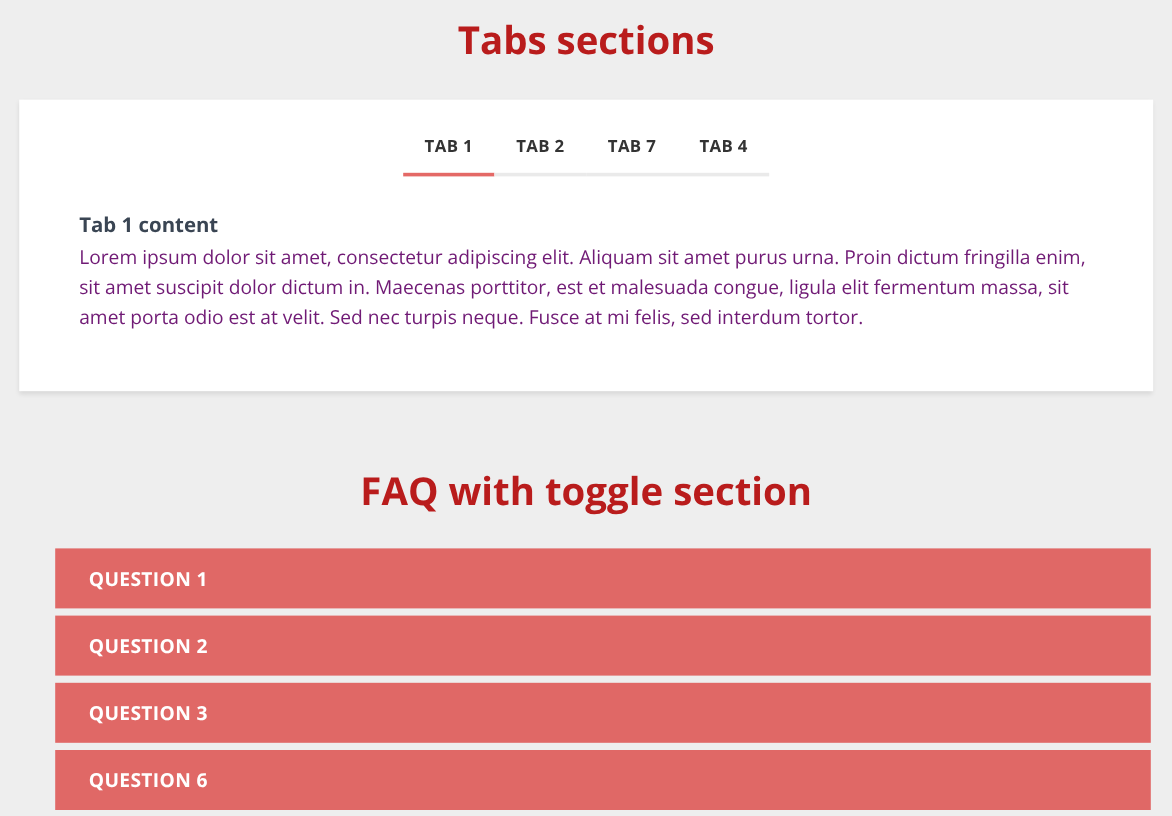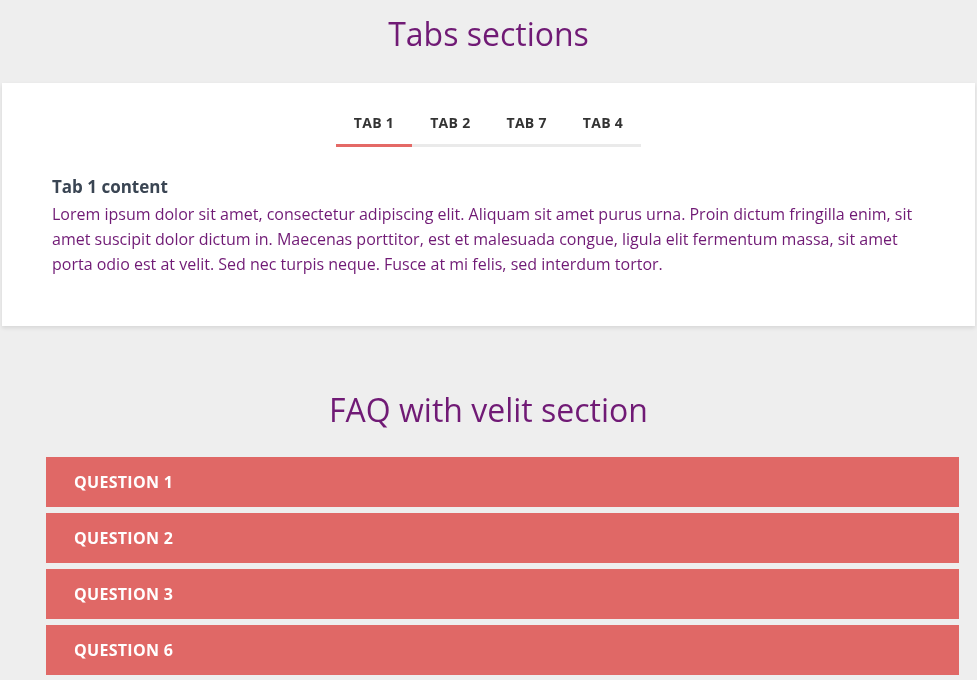--- a/index.html
+++ b/index.html
@@ -11,28 +11,28 @@
       font-family: -apple-system, BlinkMacSystemFont, "Segoe UI", "Open Sans", sans-serif;
       background: #eeeeee;
       width: 977px;
       height: 680px;
       overflow: hidden;
       color: #3a4553;
     }
     .section-title {
       text-align: center;
       font-size: 32px;
-      font-weight: 400;
-      color: #701a75;
+      font-weight: 700;
+      color: #b91c1c;
       margin-top: 12px;
       margin-bottom: 28px;
     }
     .card {
       background: #ffffff;
-      margin: 0 2px;
+      margin: 0 16px;
       box-shadow: 0 2px 4px rgba(0,0,0,0.1);
       padding: 30px 50px 50px 50px;
     }
     .tab-nav {
       display: flex;
       justify-content: center;
       gap: 0;
       margin-bottom: 28px;
     }
     .tab-item {
@@ -89,20 +89,20 @@
     <div class="tab-item">TAB 2</div>
     <div class="tab-item">TAB 7</div>
     <div class="tab-item">TAB 4</div>
   </div>
   <div>
     <div class="tab-content-title">Tab 1 content</div>
     <div class="tab-content-body">Lorem ipsum dolor sit amet, consectetur adipiscing elit. Aliquam sit amet purus urna. Proin dictum fringilla enim, sit amet suscipit dolor dictum in. Maecenas porttitor, est et malesuada congue, ligula elit fermentum massa, sit amet porta odio est at velit. Sed nec turpis neque. Fusce at mi felis, sed interdum tortor.</div>
   </div>
 </div>
 
-<h2 class="section-title second">FAQ with velit section</h2>
+<h2 class="section-title second">FAQ with toggle section</h2>
 
 <div class="faq-list">
   <div class="faq-item">QUESTION 1</div>
   <div class="faq-item">QUESTION 2</div>
   <div class="faq-item">QUESTION 3</div>
   <div class="faq-item">QUESTION 6</div>
 </div>
 
 </body></html>

